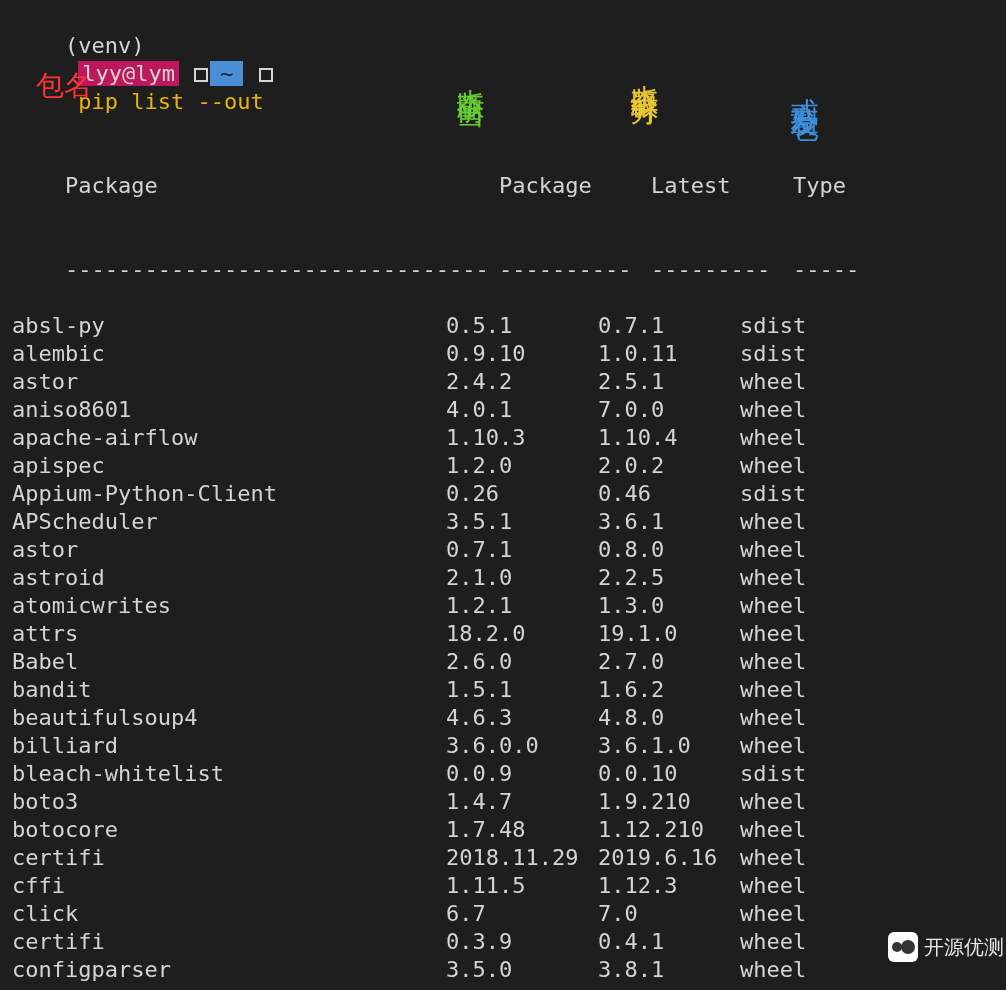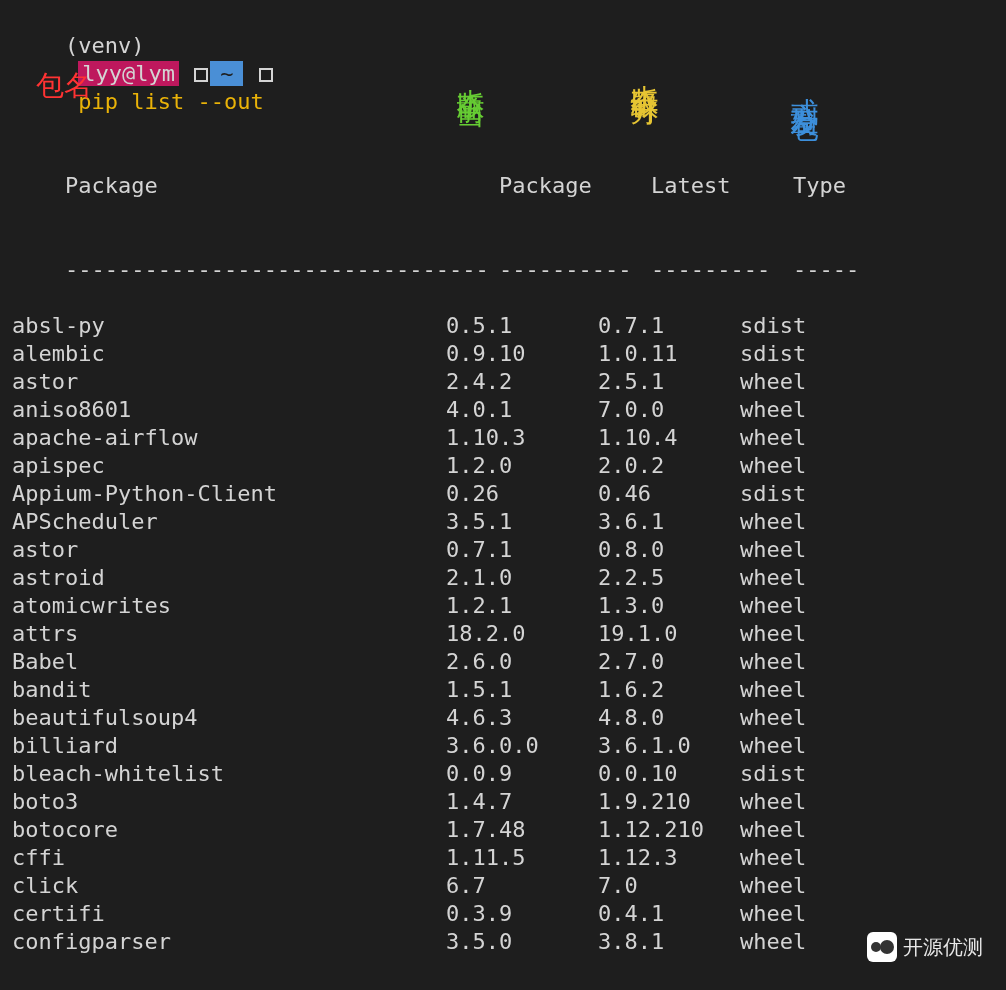--- a/index.html
+++ b/index.html
@@ -69,21 +69,21 @@
       letter-spacing: 0;
     }
     .ann-red { color: #ff3333; }
     .ann-green { color: #66cc33; }
     .ann-yellow { color: #e6c533; }
     .ann-blue { color: #3d8fdb; }
     
     .watermark {
       position: absolute;
       bottom: 28px;
-      right: 23px;
+      right: 2px;
       display: flex;
       align-items: center;
       gap: 6px;
       color: #e8e8e8;
       font-size: 20px;
       font-family: sans-serif;
     }
     .watermark-icon {
       width: 30px;
       height: 30px;
@@ -137,20 +137,21 @@
       <div class="row-line"><span class="col c1">astroid</span><span class="col c2">2.1.0</span><span class="col c3">2.2.5</span><span class="col c4">wheel</span></div>
       <div class="row-line"><span class="col c1">atomicwrites</span><span class="col c2">1.2.1</span><span class="col c3">1.3.0</span><span class="col c4">wheel</span></div>
       <div class="row-line"><span class="col c1">attrs</span><span class="col c2">18.2.0</span><span class="col c3">19.1.0</span><span class="col c4">wheel</span></div>
       <div class="row-line"><span class="col c1">Babel</span><span class="col c2">2.6.0</span><span class="col c3">2.7.0</span><span class="col c4">wheel</span></div>
       <div class="row-line"><span class="col c1">bandit</span><span class="col c2">1.5.1</span><span class="col c3">1.6.2</span><span class="col c4">wheel</span></div>
       <div class="row-line"><span class="col c1">beautifulsoup4</span><span class="col c2">4.6.3</span><span class="col c3">4.8.0</span><span class="col c4">wheel</span></div>
       <div class="row-line"><span class="col c1">billiard</span><span class="col c2">3.6.0.0</span><span class="col c3">3.6.1.0</span><span class="col c4">wheel</span></div>
       <div class="row-line"><span class="col c1">bleach-whitelist</span><span class="col c2">0.0.9</span><span class="col c3">0.0.10</span><span class="col c4">sdist</span></div>
       <div class="row-line"><span class="col c1">boto3</span><span class="col c2">1.4.7</span><span class="col c3">1.9.210</span><span class="col c4">wheel</span></div>
       <div class="row-line"><span class="col c1">botocore</span><span class="col c2">1.7.48</span><span class="col c3">1.12.210</span><span class="col c4">wheel</span></div>
+      <div class="row-line"><span class="col c1">certifi</span><span class="col c2">2018.11.29</span><span class="col c3">2019.6.16</span><span class="col c4">wheel</span></div>
       <div class="row-line"><span class="col c1">cffi</span><span class="col c2">1.11.5</span><span class="col c3">1.12.3</span><span class="col c4">wheel</span></div>
       <div class="row-line"><span class="col c1">click</span><span class="col c2">6.7</span><span class="col c3">7.0</span><span class="col c4">wheel</span></div>
       <div class="row-line"><span class="col c1">certifi</span><span class="col c2">0.3.9</span><span class="col c3">0.4.1</span><span class="col c4">wheel</span></div>
       <div class="row-line"><span class="col c1">configparser</span><span class="col c2">3.5.0</span><span class="col c3">3.8.1</span><span class="col c4">wheel</span></div>
     </div>
 </div>
 
 <div class="annotation horizontal ann-red" style="left:36px; top:72px;">包名</div>
 <div class="annotation ann-green" style="left:456px; top:78px;">当前版本</div>
 <div class="annotation ann-yellow" style="left:630px; top:78px;">可升级版本</div>

